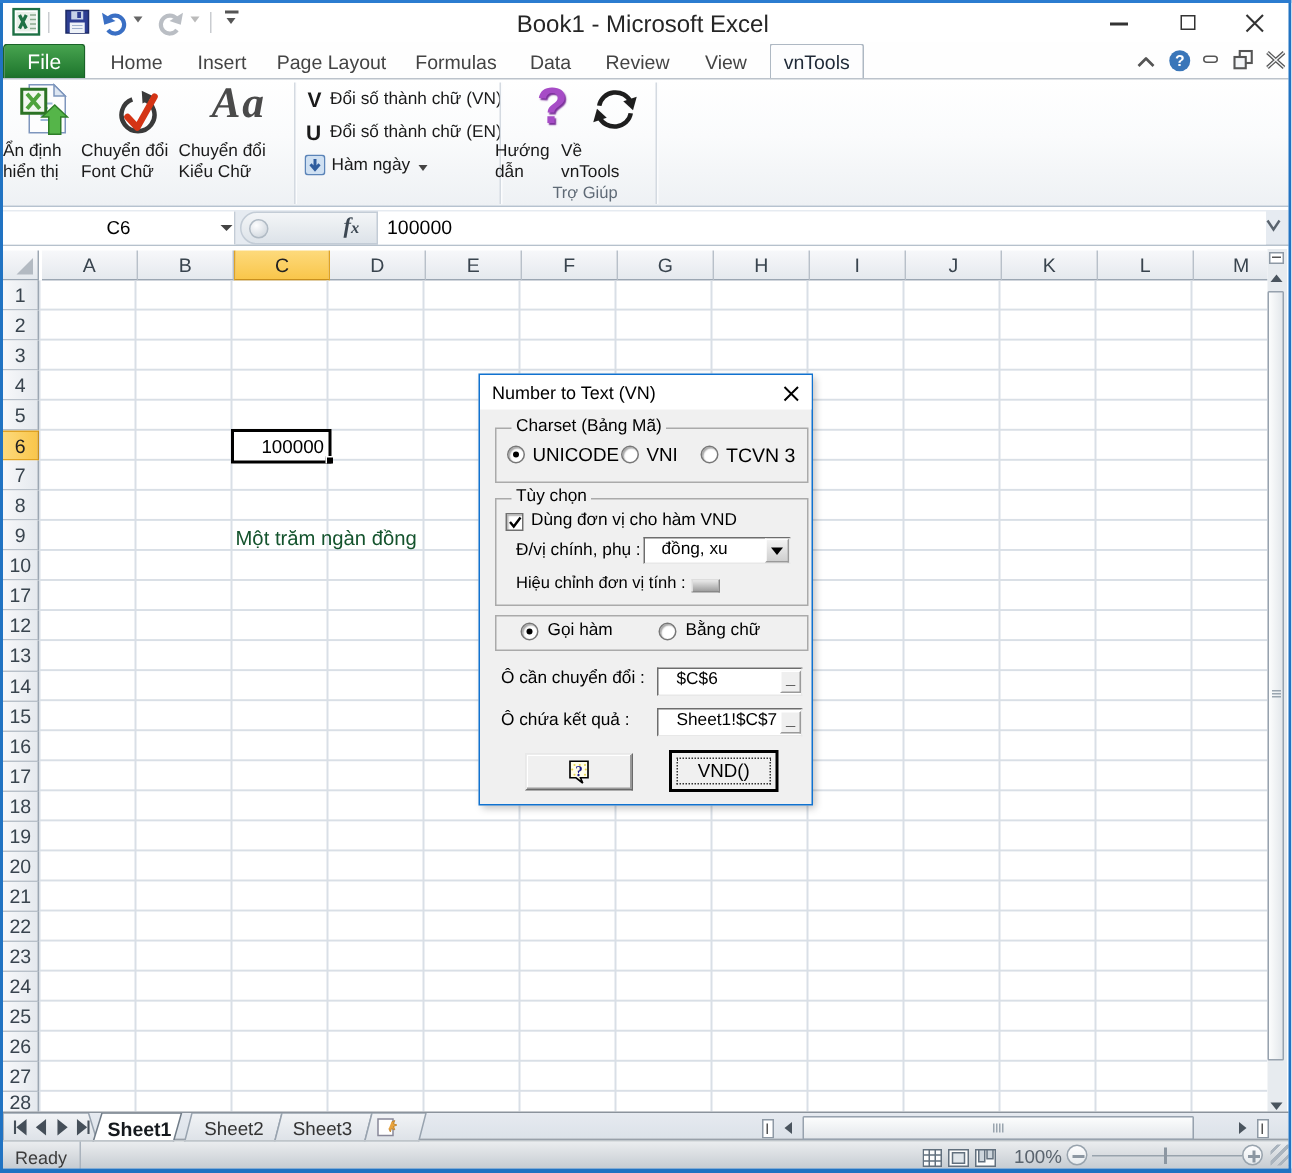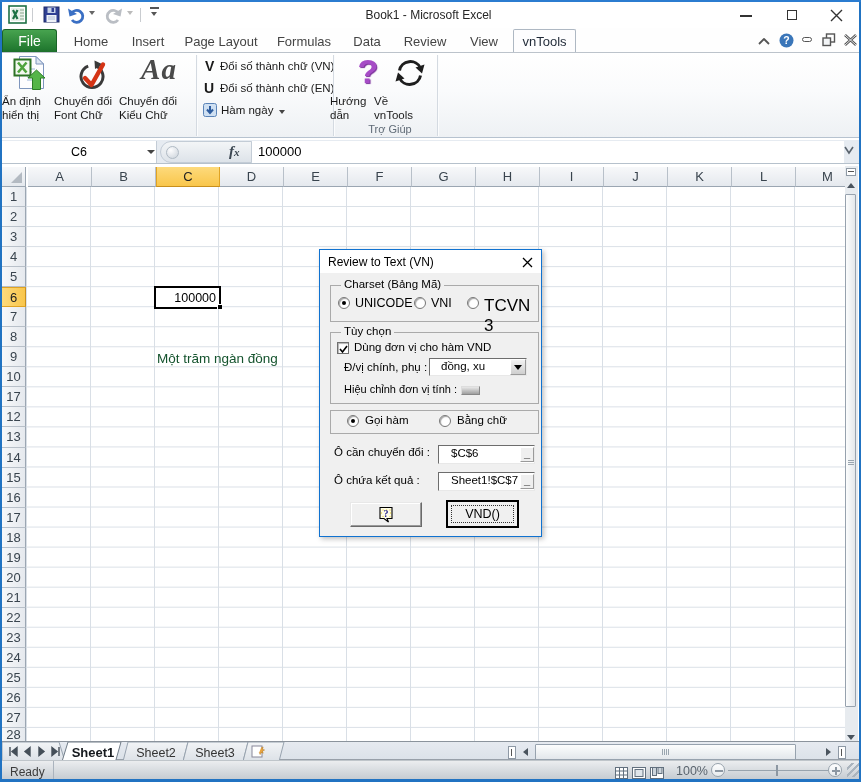--- a/index.html
+++ b/index.html
@@ -4,21 +4,21 @@
 *{margin:0;padding:0;box-sizing:border-box}
 html,body{width:861px;height:782px;overflow:hidden}
 body{font-family:"Liberation Sans",sans-serif;position:relative;background:#fff}
 #win{position:absolute;left:0;top:0;width:861px;height:782px;background:#fff}
 #bleft{position:absolute;left:0;top:0;width:2px;height:782px;background:#2173c2;z-index:50}
 #bright{position:absolute;left:859px;top:0;width:2px;height:782px;background:#2173c2;z-index:50}
 #btop{position:absolute;left:0;top:0;width:861px;height:2px;background:#2b7cd0;z-index:50}
 .abs{position:absolute}
 
 #titlebar{position:absolute;left:0;top:2px;width:861px;height:26px;background:#fff}
-#title{position:absolute;left:0;top:6px;width:857px;text-align:center;font-size:12px;color:#262626}
+#title{position:absolute;left:0;top:6px;width:857px;text-align:center;font-size:16px;color:#262626}
 
 #tabrow{position:absolute;left:2px;top:28px;width:857px;height:24px;background:#fefefe}
 .rtab{position:absolute;top:3px;height:22px;line-height:22px;font-size:13px;color:#444;text-align:center}
 #filetab{position:absolute;left:0px;top:1px;width:55px;height:23px;background:linear-gradient(#47a34f,#237b31 85%,#1d6f2b);border:1px solid #1a6328;border-bottom:none;border-radius:3px 3px 0 0;color:#fff;font-size:14px;text-align:center;line-height:22px}
 #vntab{position:absolute;left:511px;top:1px;width:63px;height:24px;background:#fdfdfe;border:1px solid #aeb8c3;border-bottom:none;border-radius:2px 2px 0 0;color:#1f2937;font-size:13px;text-align:center;line-height:23px}
 
 #ribbon{position:absolute;left:2px;top:52px;width:857px;height:86px;background:linear-gradient(#ffffff,#fafbfc 45%,#eef1f4);border-top:1px solid #bcc3cb;border-bottom:1px solid #b6c2cf}
 .gsep{position:absolute;top:2px;height:81px;width:1px;background:#d4dae1;box-shadow:1px 0 0 #fbfcfd}
 .glabel{position:absolute;top:70px;height:14px;font-size:11px;color:#5f6a76;text-align:center;width:200px}
 .biglabel{position:absolute;font-size:11.5px;color:#1a1a1a;text-align:left;line-height:13.5px}
@@ -300,35 +300,35 @@
     <div class="abs" style="left:726px;top:9px;width:100px;height:1px;background:#98a3ad"></div>
     <div class="abs" style="left:774px;top:4px;width:2px;height:11px;background:#8c97a2"></div>
     <div class="zcir" style="left:826px">
         <div style="position:absolute;left:3px;top:6px;width:8px;height:2px;background:#8c97a2"></div>
         <div style="position:absolute;left:6px;top:3px;width:2px;height:8px;background:#8c97a2"></div>
       </div>
     <div class="abs" style="left:845px;top:2px;width:12px;height:14px;background:repeating-linear-gradient(135deg,transparent 0 3px,#aab4be 3px 5px)"></div>
   </div>
   <div id="bluebottom"></div>
   <div id="dlg">
-    <div id="dlgtitle">Review to Text (VN)</div>
+    <div id="dlgtitle">Number to Text (VN)</div>
     <svg class="abs" style="left:202px;top:7px" width="11" height="11" viewBox="0 0 11 11">
       <path d="M1 1 L10 10 M10 1 L1 10" stroke="#000" stroke-width="1.3"></path>
     </svg>
 
     <div class="gbox" style="left:10px;top:35px;width:209px;height:37px"></div>
     <div class="glab" style="left:21px;top:28px">Charset (Bảng Mã)</div>
     <div class="radio" style="left:18px;top:47px">
         <div class="rdot"></div>
       </div>
     <div class="abs" style="left:35px;top:46px;font-size:12.5px">UNICODE</div>
     <div class="radio" style="left:94px;top:47px"></div>
     <div class="abs" style="left:111px;top:46px;font-size:12.5px">VNI</div>
     <div class="radio" style="left:147px;top:47px"></div>
-    <div class="abs" style="left:164px;top:46px;font-size:17px">TCVN 3</div>
+    <div class="abs" style="left:164px;top:46px;font-size:13px">TCVN 3</div>
 
     <div class="gbox" style="left:10px;top:82px;width:209px;height:72px"></div>
     <div class="glab" style="left:21px;top:75px">Tùy chọn</div>
     <div class="cbox" style="left:17px;top:92px"><svg width="9" height="9" viewBox="0 0 9 9">
           <path d="M1 4 L3.5 7 L8 1" fill="none" stroke="#000" stroke-width="1.6"></path>
         </svg></div>
     <div class="abs" style="left:34px;top:91px">Dùng đơn vị cho hàm VND</div>
     <div class="abs" style="left:24px;top:111px">Đ/vị chính, phụ :</div>
     <div class="combo" style="left:109px;top:108px;width:98px;height:18px">
       <div class="abs" style="left:11px;top:1px">đồng, xu</div>

